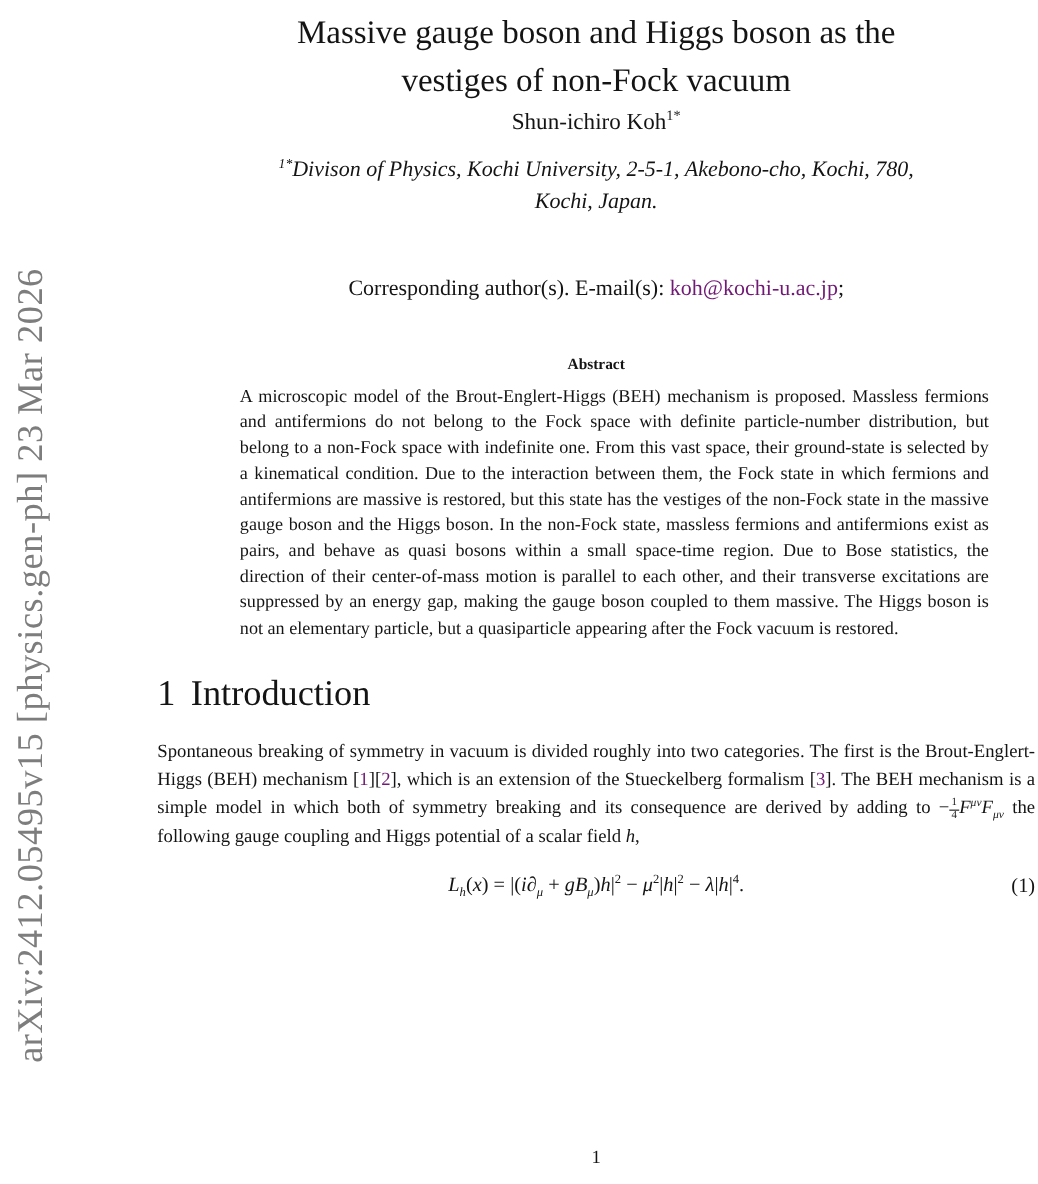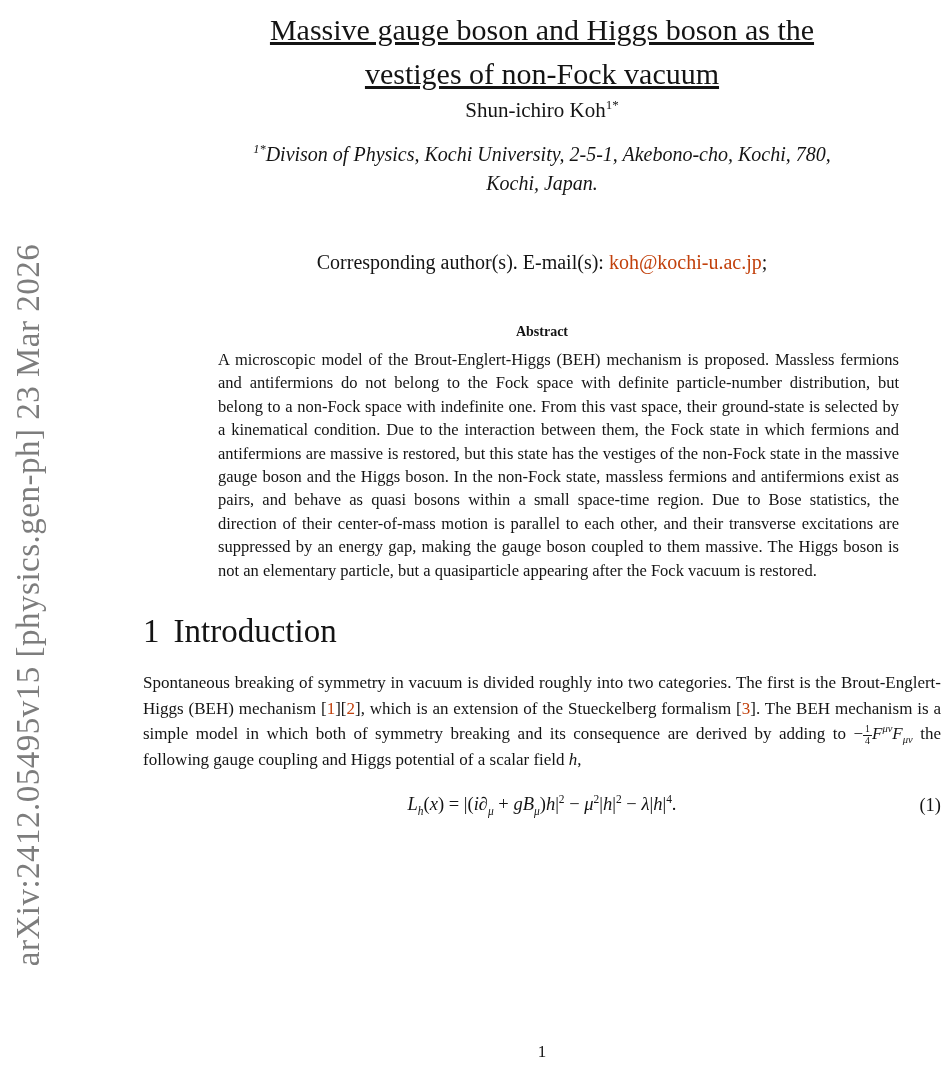--- a/index.html
+++ b/index.html
@@ -17,40 +17,40 @@
     width:928px; height:44px;
     line-height:44px;
     text-align:center;
     transform:rotate(-90deg);
     color:#7d7d7d;
     font-size:33px;
     letter-spacing:0.5px;
     white-space:nowrap;
   }
   .main { position:absolute; left:143px; top:0; width:798px; }
-  .title { margin-top:8px; text-align:center; font-size:30px; line-height:44px; font-weight:400;text-decoration:underline; }
+  .title { margin-top:8px; text-align:center; font-size:30px; line-height:44px; font-weight:400; }
   .author { text-align:center; font-size:21px; line-height:28px; }
   .affiliation { margin-top:16px; text-align:center; font-size:20px; line-height:29px;font-style:italic; }
   .corresponding { margin-top:50px; text-align:center; font-size:20px; line-height:28px; }
   .abstract-heading { margin-top:48px; text-align:center; font-size:14px; font-weight:700; }
   .abstract-body {
     margin-top:8px;
     padding-left:75px; padding-right:42px;
     font-size:16.5px; line-height:23.4px;
     text-align:justify;
   }
   .section-heading { margin-top:32px; font-size:33px; font-weight:400; line-height:34px; }
   .section-number { display:inline-block; margin-right:14px; }
   .intro-paragraph { margin-top:22px; font-size:17px; line-height:25.6px; text-align:justify; }
   .equation-row { position:relative; margin-top:22px; font-size:18.5px; text-align:center; }
   .equation-number { position:absolute; right:0; top:1px; }
   .page-number { position:absolute; left:143px; top:1042px; width:798px; text-align:center; font-size:17px; }
   sup { font-size:0.62em; line-height:0; }
   sub { font-size:0.62em; line-height:0; }
-  .email-link, .cite-link { color:#c2410c; text-decoration:none; cursor:pointer;margin-top:17px; }
+  .email-link, .cite-link { color:#701a75; text-decoration:none; cursor:pointer;margin-top:17px; }
   .frac {
     display:inline-block; vertical-align:-0.45em;
     text-align:center; font-size:0.58em; line-height:1.08;
   }
   .fnum { display:block; border-bottom:1.2px solid #141414; padding:0 2px; }
   .fden { display:block; }
 </style>
 </head>
 <body>
 

